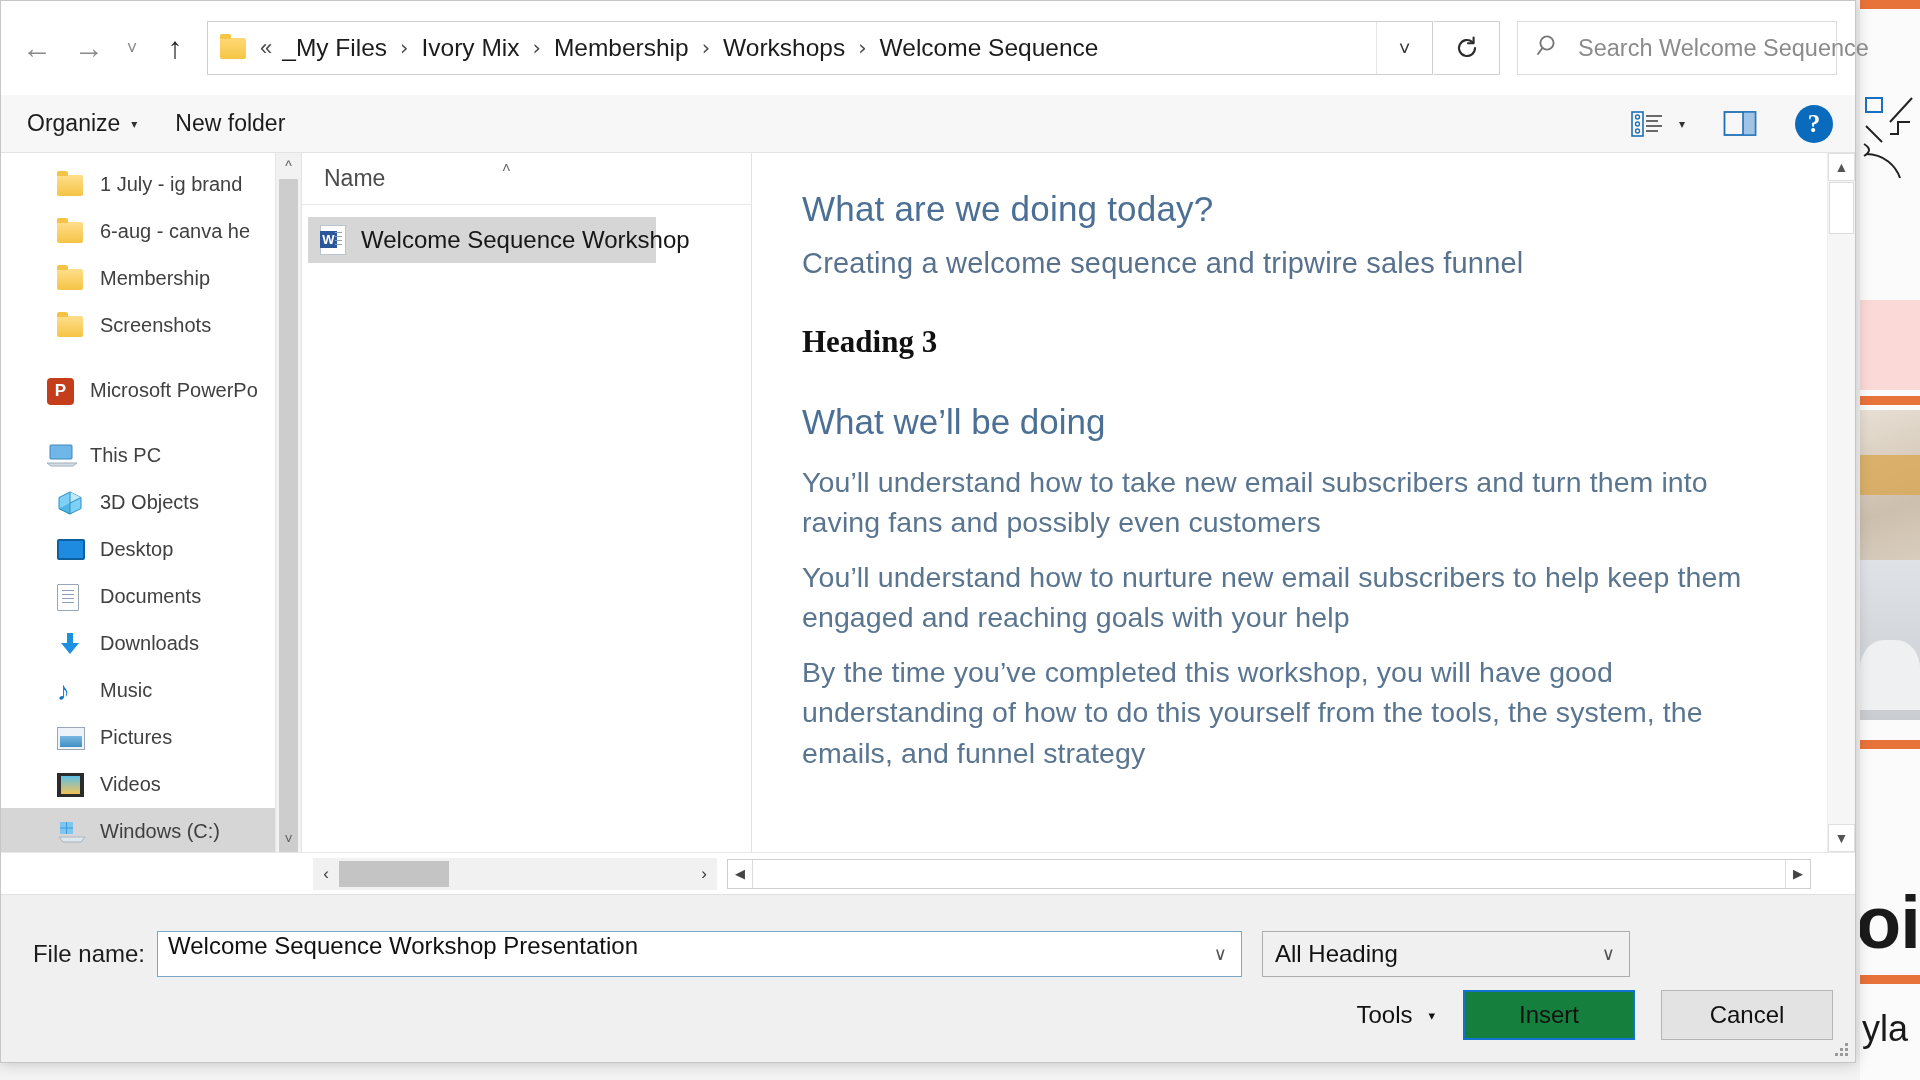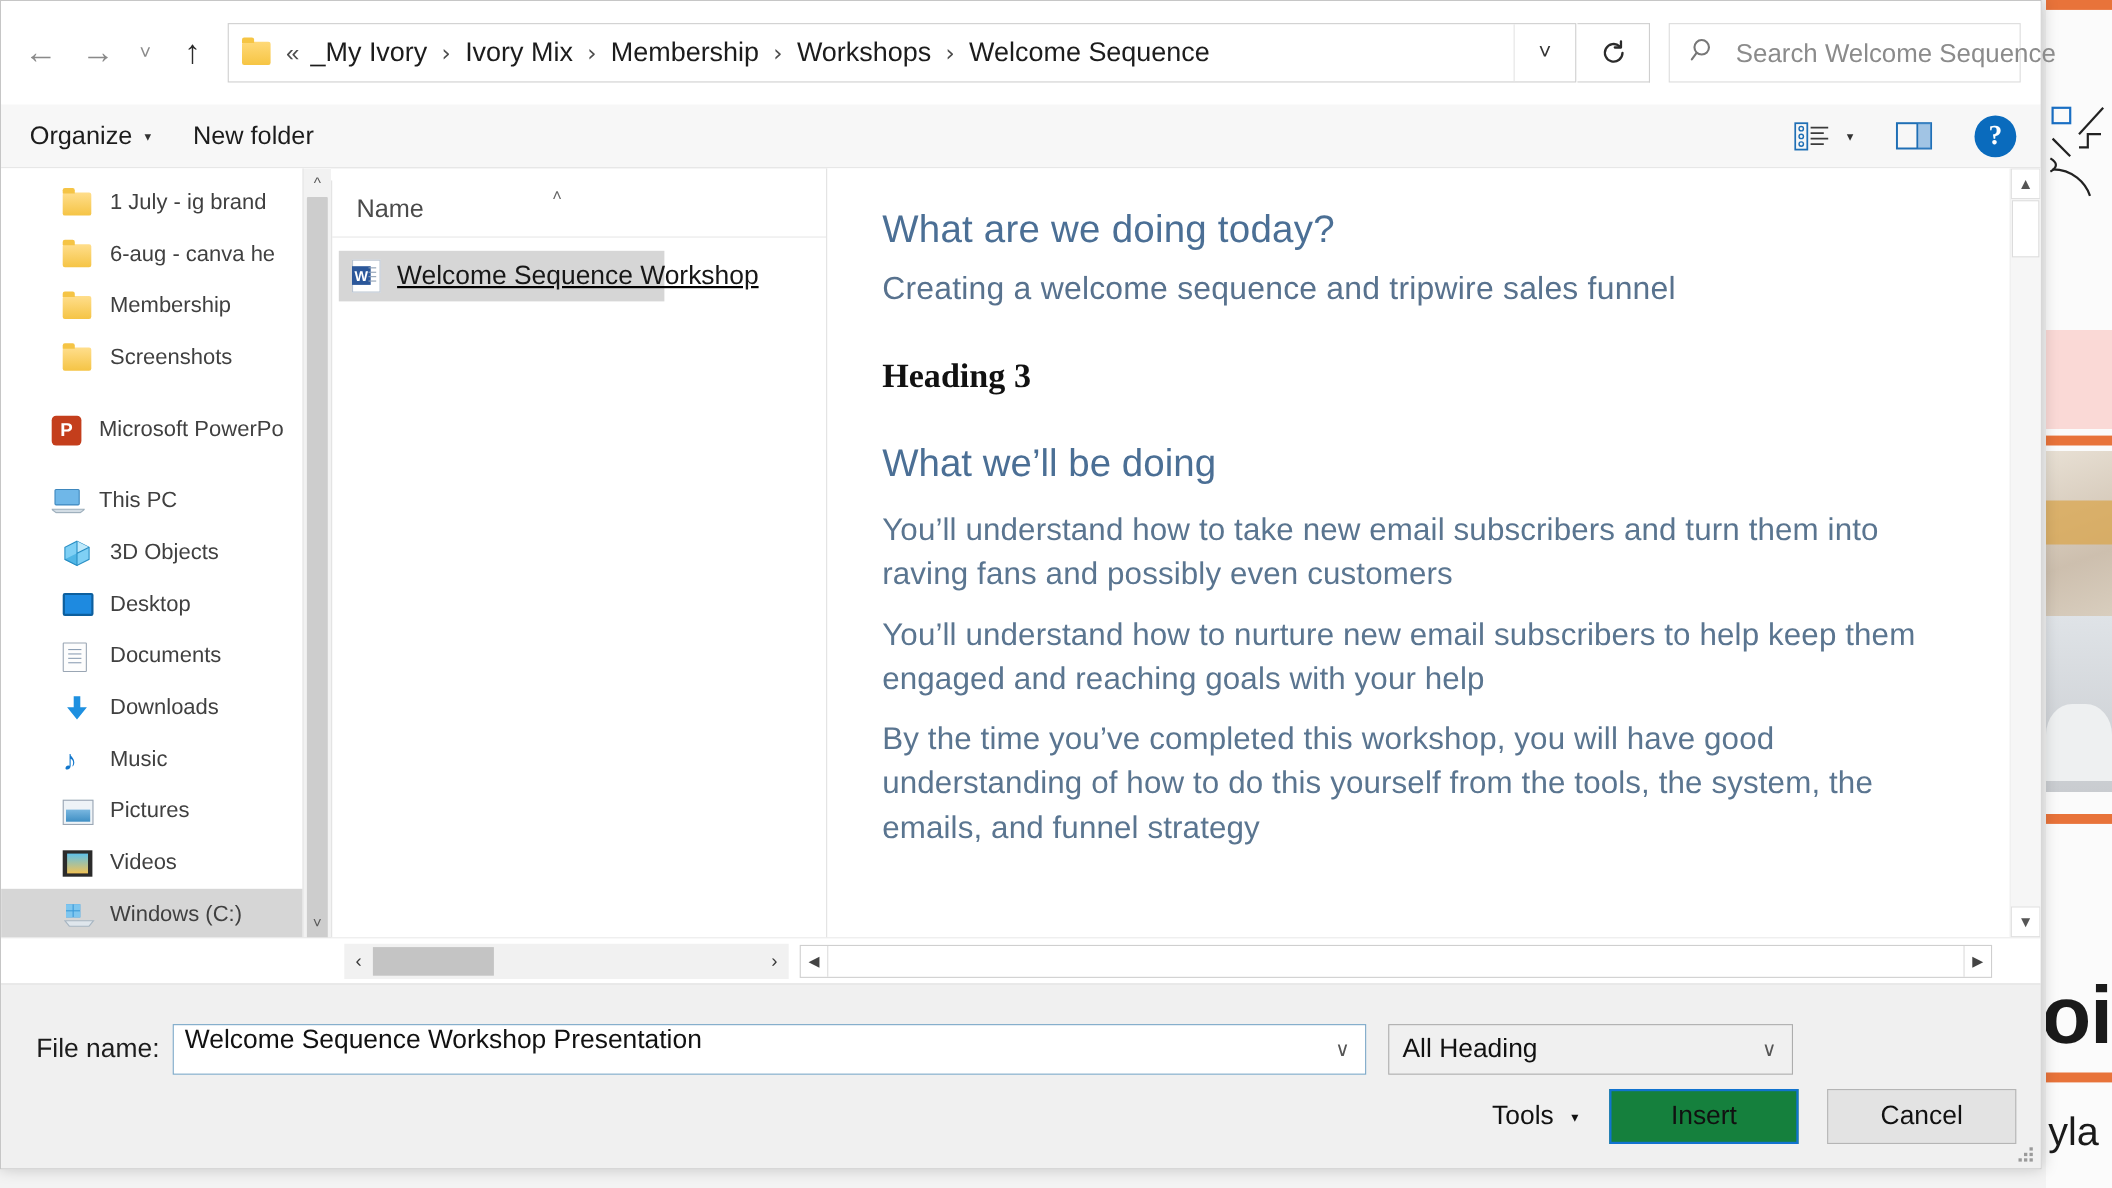--- a/index.html
+++ b/index.html
@@ -182,39 +182,38 @@
     position:absolute; left:3px; right:3px; top:26px; height:700px;
     background:#cdcdcd; border-radius:1px;
   }
 
   
   #filepane {
     width:450px; flex:0 0 450px;
     border-left:1px solid #e2e2e2;
     display:flex; flex-direction:column; position:relative;
     background:#fff;
-    margin-top:11px;
   }
   #colhead {
     height:52px; flex:0 0 52px;
     display:flex; align-items:center;
     border-bottom:1px solid #e8e8e8; position:relative;
   }
   #colhead-name { font-size:23px; color:#4b4b4b; padding-left:22px; }
   #sort-arrow {
     position:absolute; left:200px; top:6px;
     font-size:15px; color:#666;
   }
   #filelist { flex:1 1 auto; padding-top:12px; }
   .file-row {
     height:46px; margin:0 10px 0 6px;
     display:flex; align-items:center; padding-left:12px;
     white-space:nowrap;
   }
-  .file-row.sel { background:#d6d6d6; width:296px;text-decoration:underline; }
+  .file-row.sel { background:#d6d6d6; width:348px; }
   .ico-word {
     width:26px; height:30px; flex:0 0 auto; position:relative;
     background:#fff; border:1px solid #b9c4d1;
   }
   .ico-word::before{
     content:"W"; position:absolute; left:-1px; top:5px;
     width:17px;height:17px;background:#2b579a;color:#fff;
     font-size:13px;font-weight:bold;display:flex;align-items:center;justify-content:center;
   }
   .ico-word::after{
@@ -391,21 +390,21 @@
   <div id="navbar">
     <div class="navbtn">←</div>
     <div class="navbtn">→</div>
     <div class="navbtn small">˅</div>
     <div class="navbtn enabled">↑</div>
 
     <div id="crumbbar">
       <div id="crumb-folder-icon"></div>
       <div id="crumbs">
         <span class="crumb-dbl">«</span>
-        <span class="crumb">_My Ivory</span>
+        <span class="crumb">_My Files</span>
         <span class="crumb-sep">›</span>
         <span class="crumb">Ivory Mix</span>
         <span class="crumb-sep">›</span>
         <span class="crumb">Membership</span>
         <span class="crumb-sep">›</span>
         <span class="crumb">Workshops</span>
         <span class="crumb-sep">›</span>
         <span class="crumb">Welcome Sequence</span>
       </div>
       <div id="crumb-chevron">˅</div>

